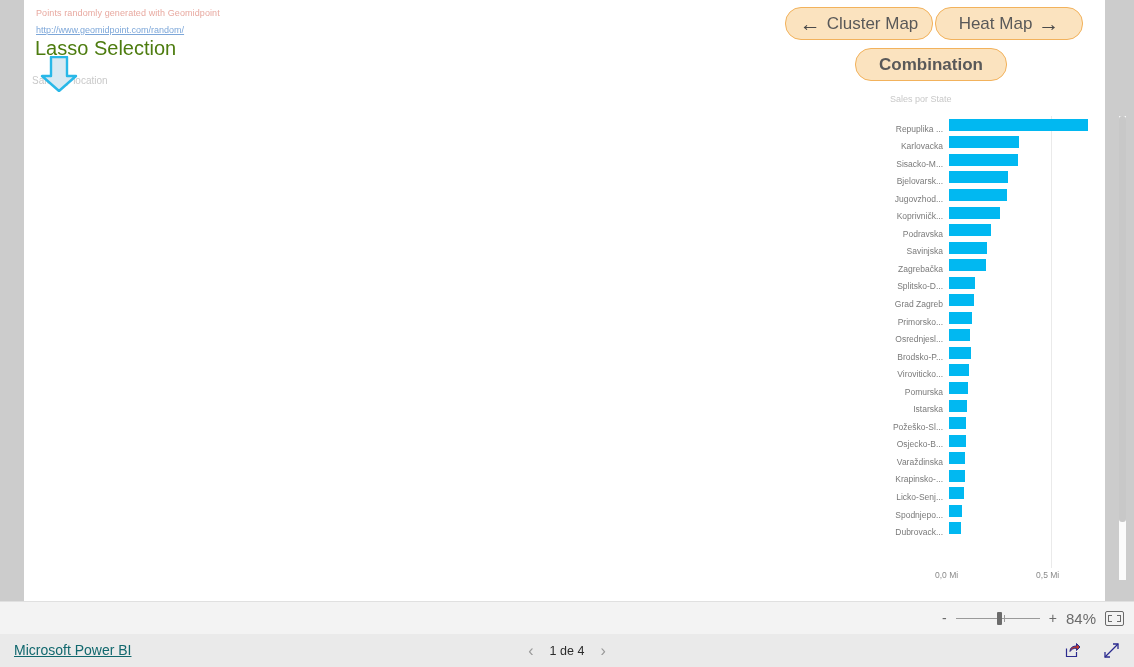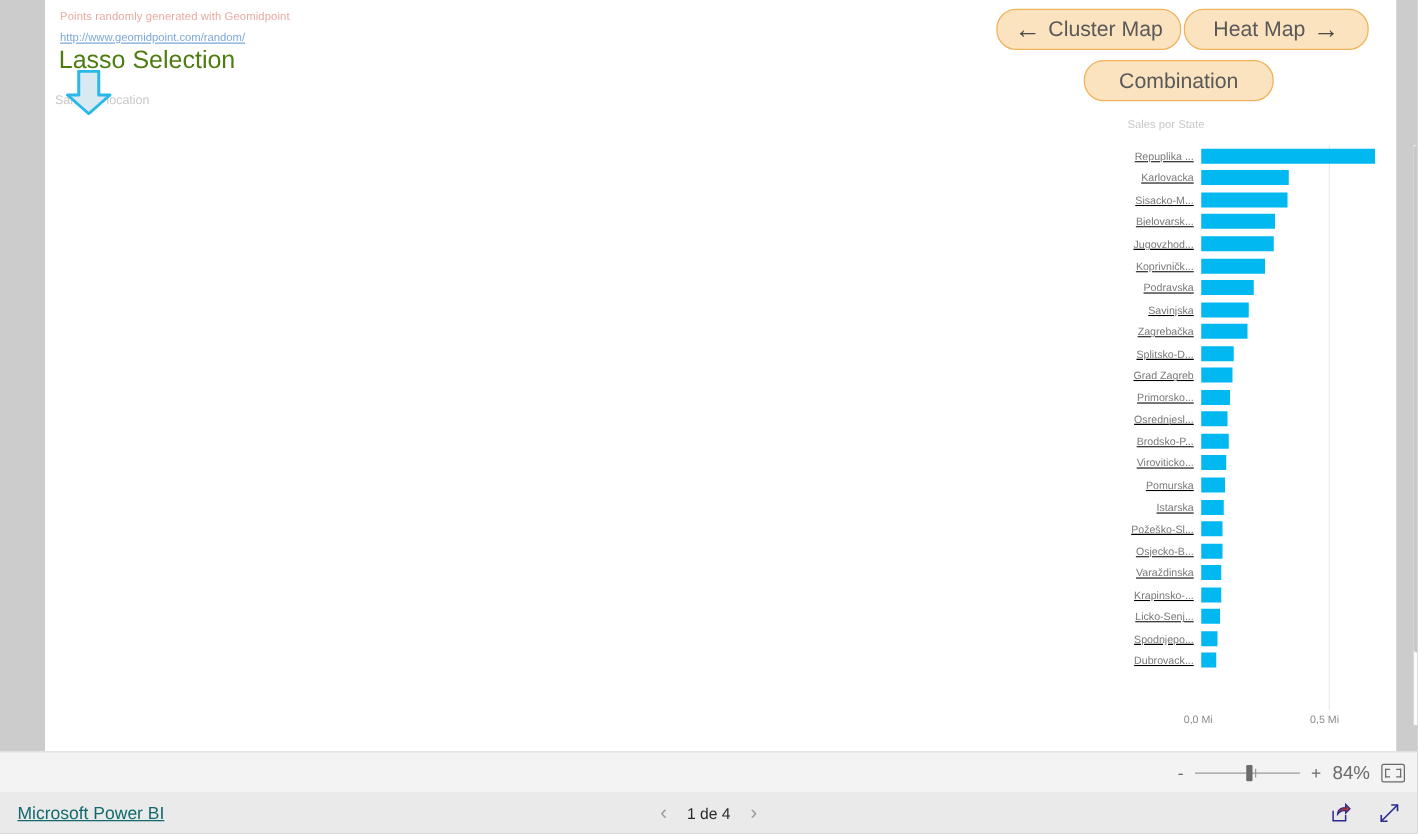--- a/index.html
+++ b/index.html
@@ -12,21 +12,21 @@
     position: relative;
     width: 1134px;
     height: 667px;
     background: #cccccc;
     overflow: hidden;
   }
 
   
   #canvas {
     position: absolute;
-    left: 36px;
+    left: 24px;
     top: 0;
     width: 1081px;
     height: 601px;
     background: #ffffff;
   }
 
   
   .anno-note {
     position: absolute;
     left: 12px;
@@ -78,21 +78,21 @@
     align-items: center;
     justify-content: center;
     gap: 6px;
     color: #595959;
     font-size: 17px;
     box-sizing: border-box;
     cursor: pointer;
   }
   #btn-cluster { left: 761px; top: 7px; width: 148px; height: 33px; }
   #btn-heat    { left: 911px; top: 7px; width: 148px; height: 33px; }
-  #btn-combo   { left: 831px; top: 48px; width: 152px; height: 33px; }
+  #btn-combo   { left: 831px; top: 48px; width: 152px; height: 33px; font-weight: bold; }
   .navbtn .arrow { font-size: 21px; line-height: 1; color: #4a4a4a; }
 
   
   #chart {
     position: absolute;
     left: 838px;
     top: 88px;
     width: 243px;
     height: 510px;
   }
@@ -108,22 +108,21 @@
     position: absolute;
     left: 0;
     top: 28px;
     width: 234px;
     height: 452px;
   }
   .row {
     position: relative;
     height: 17.55px;
     display: flex;
-    align-items: center;
-    text-decoration: underline;
+    align-items: flex-end;
   }
   .cat {
     width: 87px;
     text-align: right;
     padding-right: 6px;
     font-size: 8.5px;
     color: #7a7a7a;
     white-space: nowrap;
     overflow: hidden;
     box-sizing: border-box;

